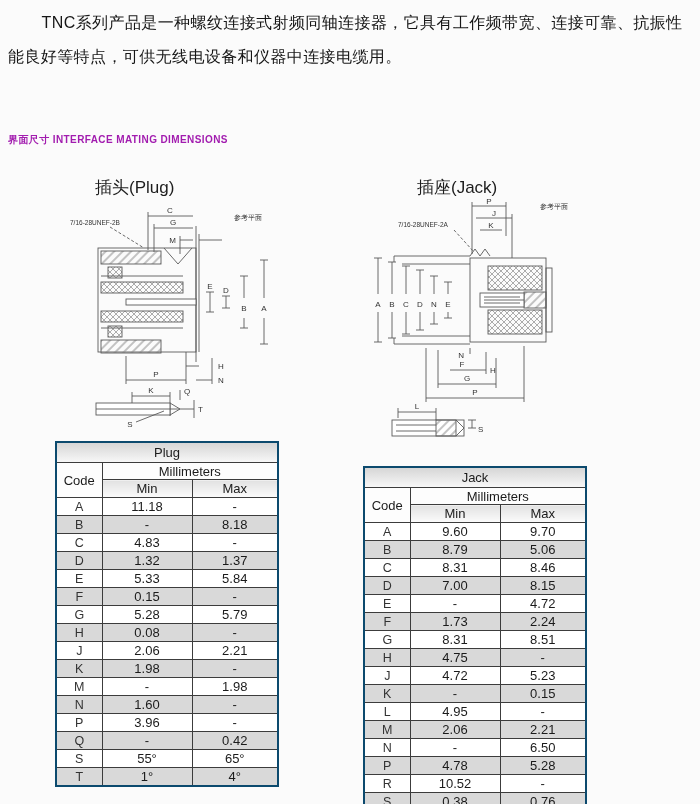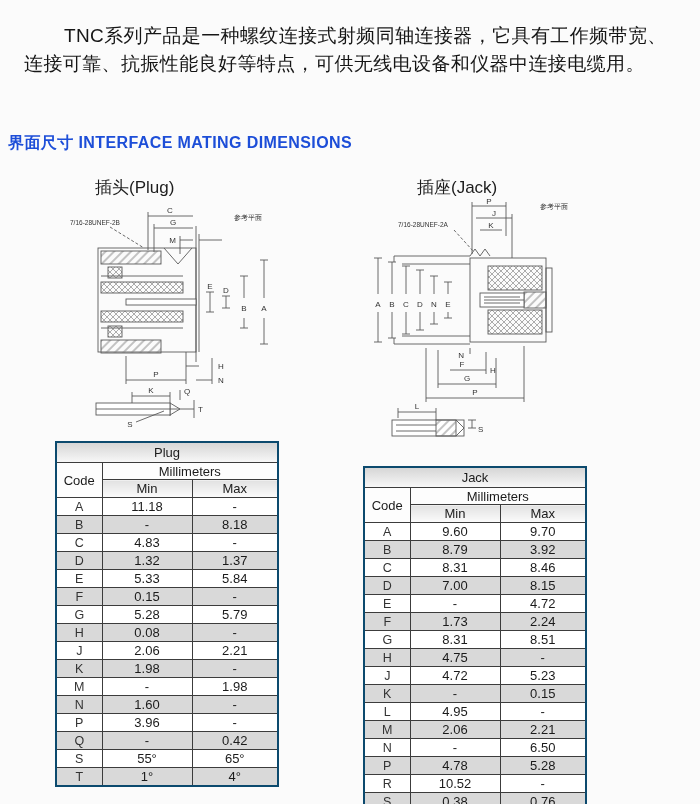--- a/index.html
+++ b/index.html
@@ -2,30 +2,30 @@
 <html><head>
 <meta charset="utf-8">
 <style>
   html,body{margin:0;padding:0;}
   body{
     width:700px;height:804px;background:#fbfbfb;
     font-family:"Liberation Sans", sans-serif;color:#1b1b1b;
   }
   .page{position:relative;width:700px;height:804px;overflow:hidden;}
   .para-cn{
-    position:absolute;top:6px;left:8px;right:8px;margin:16px;
-    font-size:19px;line-height:28px;text-indent:2.1em;letter-spacing:.4px;color:#161616;
+    position:absolute;top:6px;left:8px;right:8px;margin:0;
+    font-size:16px;line-height:34px;text-indent:2.1em;letter-spacing:.4px;color:#161616;
   }
   .para-en{
     position:absolute;top:61px;left:8px;right:8px;margin:0;
     font-size:14px;line-height:26.5px;text-indent:1.9em;text-align:justify;color:#2a2a2a;
   }
   .heading{
     position:absolute;top:133px;left:8px;margin:0;
-    font-size:16px;font-weight:bold;letter-spacing:.4px;color:#1d4ed8;
+    font-size:10px;font-weight:bold;letter-spacing:.4px;color:#a21caf;
   }
   .fig-title{position:absolute;font-size:17px;color:#1d1d1d;}
   .plug-title{left:95px;top:176px;text-align:center;}
   .jack-title{left:417px;top:176px;}
   .plug-svg{position:absolute;left:68px;top:200px;}
   .jack-svg{position:absolute;left:372px;top:196px;}
   svg text{font-family:"Liberation Sans", sans-serif;}
   .dim-table{
     position:absolute;border-collapse:collapse;background:#fff;
     font-size:13px;color:#1b1b1b;border:2px solid #0c4a6e;table-layout:fixed;
@@ -378,21 +378,21 @@
 
         <tr>
           <td class="code-cell">A</td>
           <td>9.60</td>
           <td>9.70</td>
         </tr>
 
         <tr class="shaded">
           <td class="code-cell">B</td>
           <td>8.79</td>
-          <td>3.92</td>
+          <td>5.06</td>
         </tr>
 
         <tr>
           <td class="code-cell">C</td>
           <td>8.31</td>
           <td>8.46</td>
         </tr>
 
         <tr class="shaded">
           <td class="code-cell">D</td>

